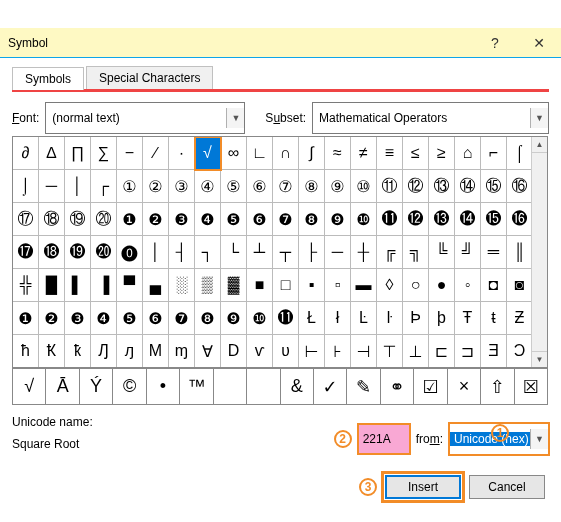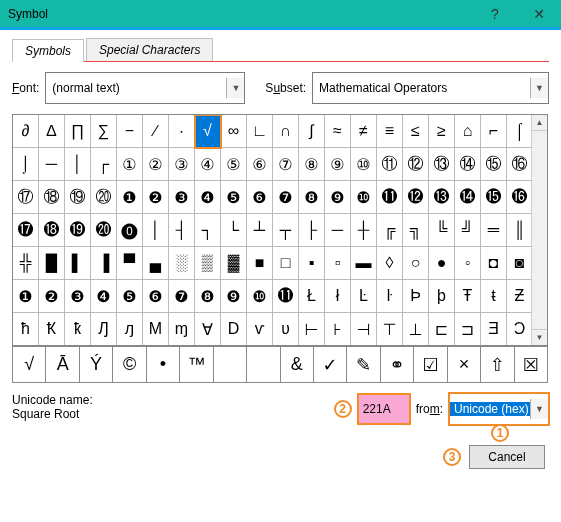--- a/index.html
+++ b/index.html
@@ -10,56 +10,56 @@
     background: #fff;
     color: #000;
     width: 561px;
     height: 522px;
     overflow: hidden;
   }
   .titlebar {
     display: flex;
     align-items: center;
     height: 30px;
-    background: #14b8a6;
-    border-bottom: 3px solid #0ea5e9;
+    background: #fef9c3;
+    border-bottom: 1px solid #0ea5e9;
+    margin-top: 28px;
   }
   .titlebar .title { padding-left: 8px; flex: 1; }
   .titlebar .ctl {
     width: 44px;
     height: 30px;
     display: flex;
     align-items: center;
     justify-content: center;
     font-size: 14px;
     color: #333;
   }
   .content { padding: 8px 12px 10px 12px; }
   .tabs {
     display: flex;
-    border-bottom: 1px solid #ef4444;
+    border-bottom: 3px solid #ef4444;
     margin-bottom: 10px;
-    font-style: italic;
   }
   .tab {
     padding: 4px 12px;
     border: 1px solid #c0c0c0;
     border-bottom: none;
     background: #f0f0f0;
     margin-right: 2px;
     position: relative;
   }
   .tab.active {
     background: #fff;
     top: 1px;
   }
   .row {
     display: flex;
     align-items: center;
-    margin-bottom: 10px;
+    margin-bottom: 2px;
     gap: 6px;
   }
   .combo {
     display: flex;
     align-items: center;
     border: 1px solid #7a7a7a;
     background: #fff;
     height: 32px;
     padding: 0 0 0 6px;
   }
@@ -143,21 +143,21 @@
   .rcell {
     border-right: 1px solid #888;
     border-bottom: 1px solid #888;
     height: 36px;
     display: flex;
     align-items: center;
     justify-content: center;
     font-size: 18px;
   }
   .bottom-area { margin-top: 10px; }
-  .unicode-name { margin-top: 0; }
+  .unicode-name { margin-top: 8px; }
   .charcode-row {
     display: flex;
     align-items: center;
     gap: 6px;
     justify-content: flex-end;
     margin-top: -28px;
   }
   .txtinput {
     border: 1px solid #7a7a7a;
     height: 30px;
@@ -421,20 +421,23 @@
       <span>fro<span class="underline">m</span>:</span>
       <div class="combo from-combo highlight-orange" style="outline-offset:-1px">
         <span class="val">Unicode (hex)</span>
         <span class="arrow">▼</span>
       </div>
     </div>
   </div>
 
   <div class="buttons-row">
     <span class="callout">3</span>
+    <div class="btn primary highlight-orange-thick">
+      <span>Insert</span>
+    </div>
     <div class="btn">
       <span>Cancel</span>
     </div>
   </div>
 
 </div>
 
 <span class="callout callout1-pos">1</span>
 
 </body></html>

